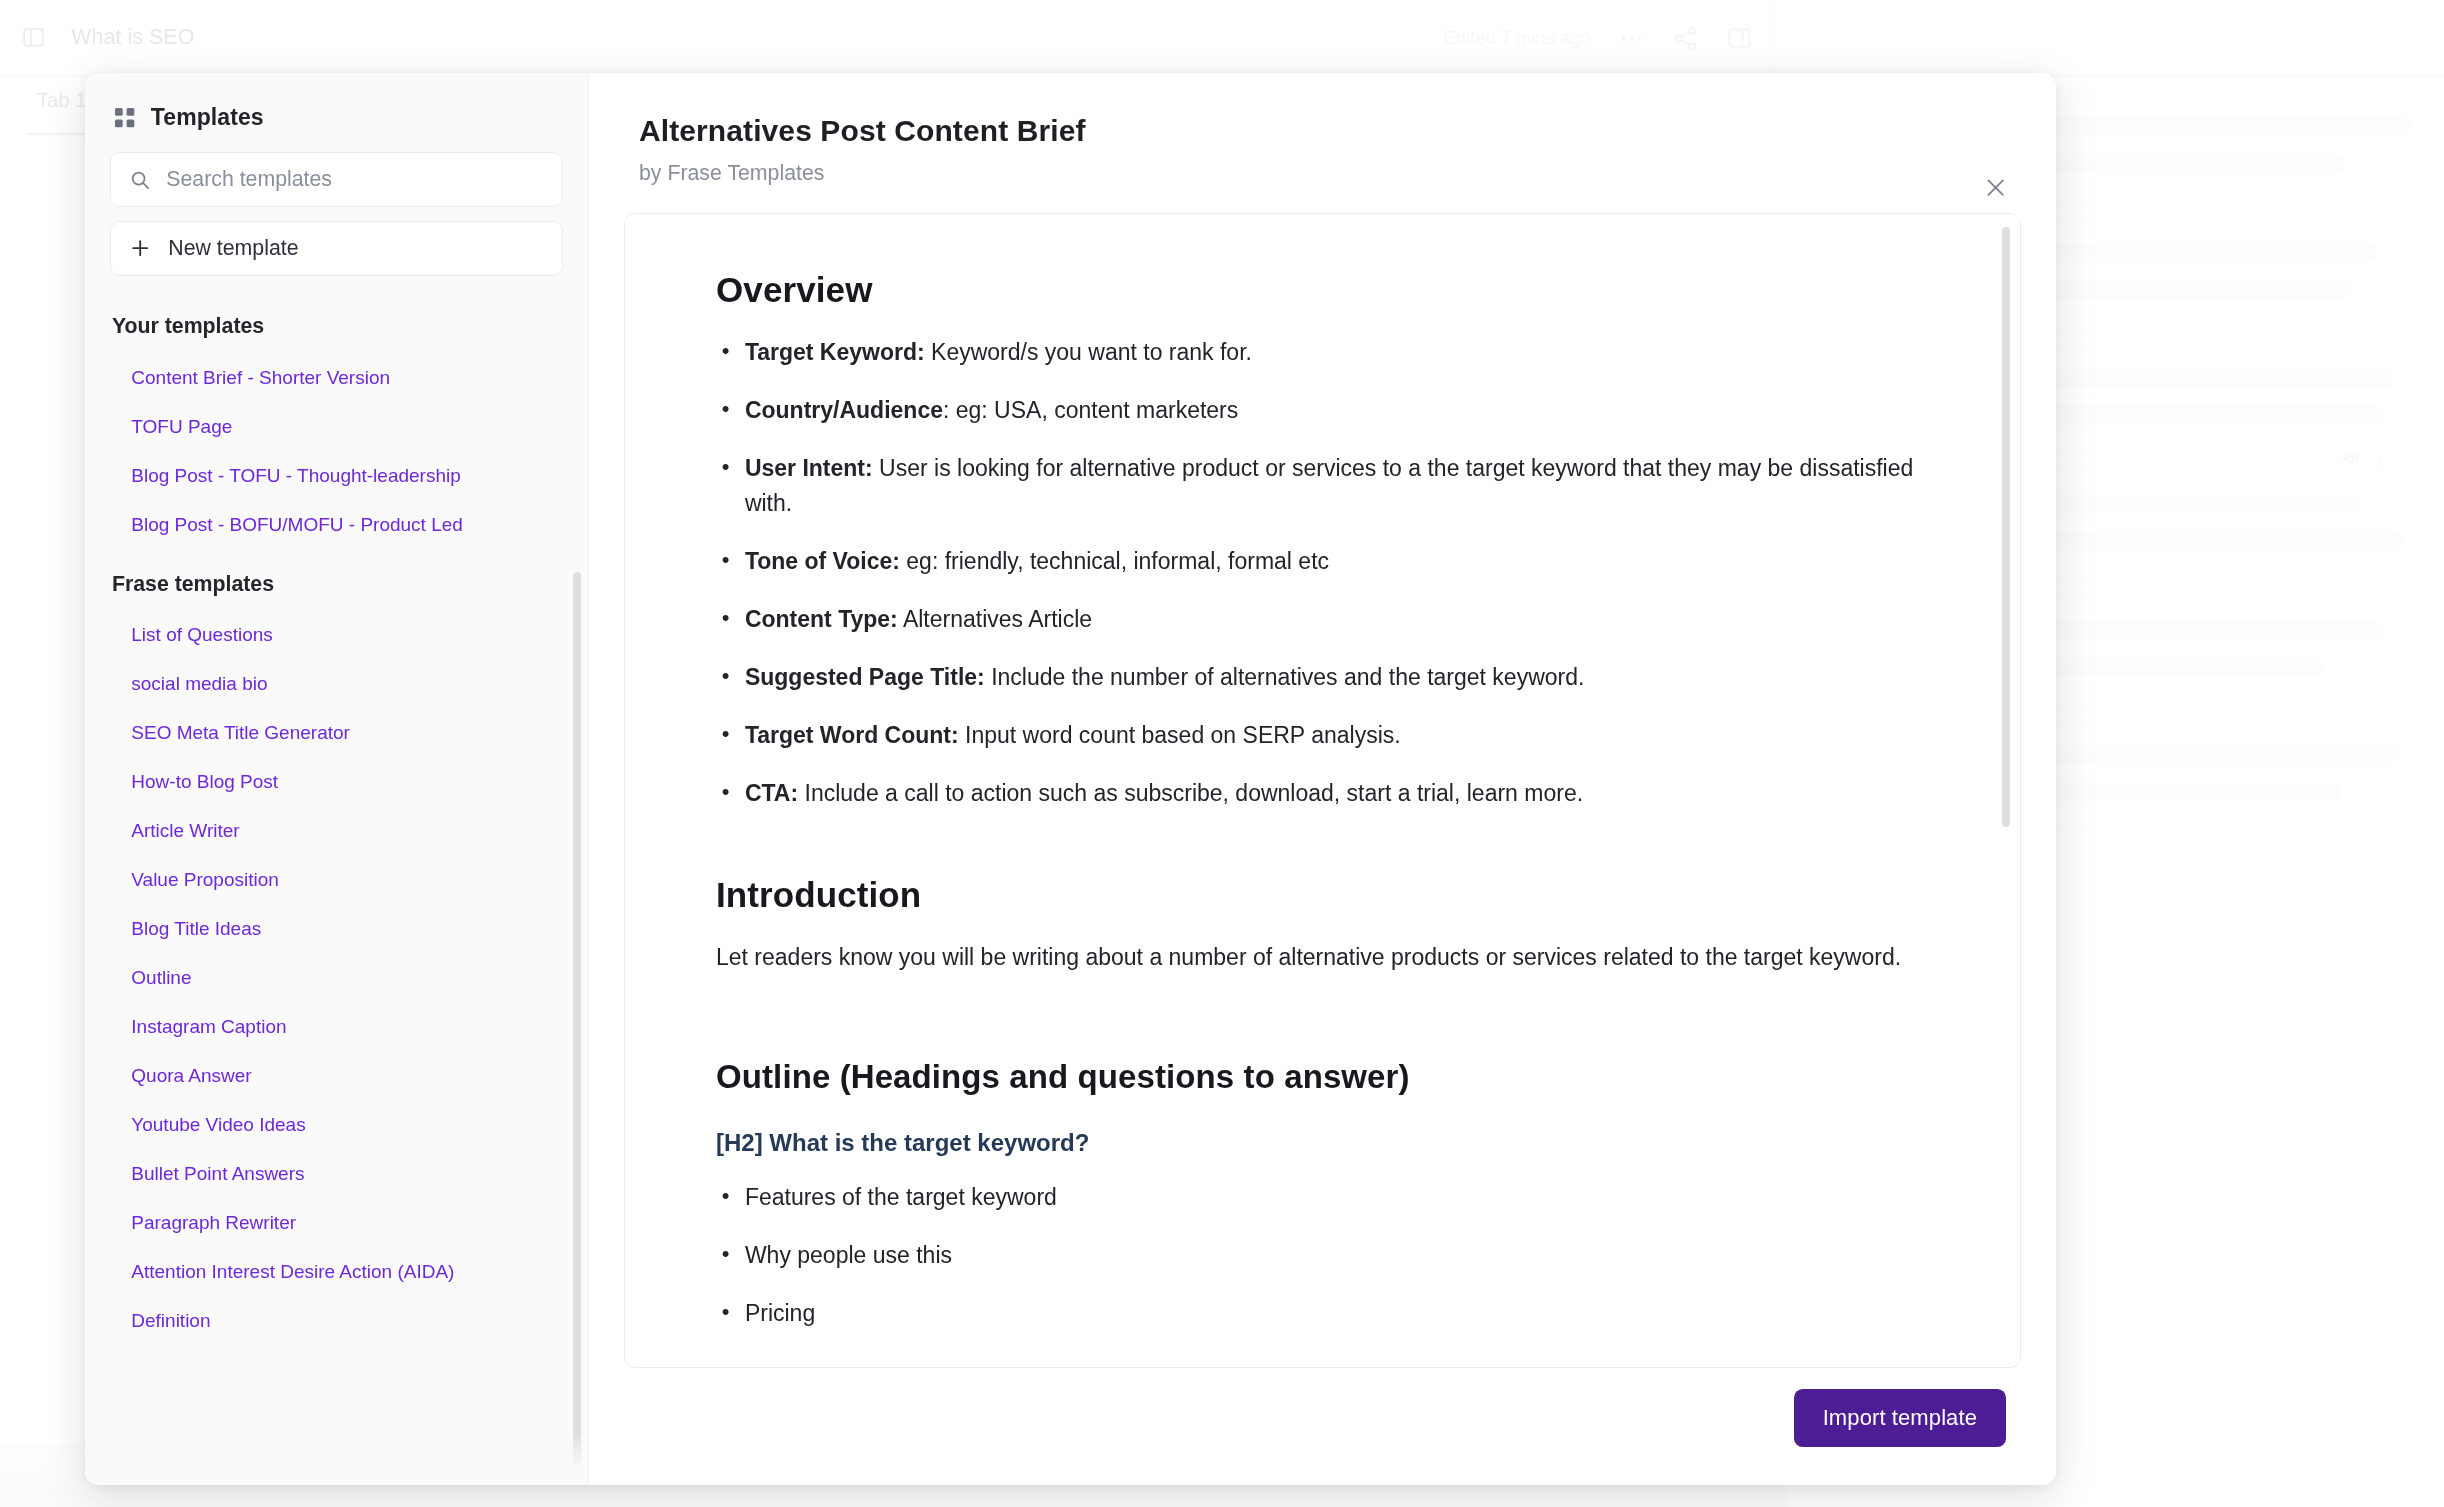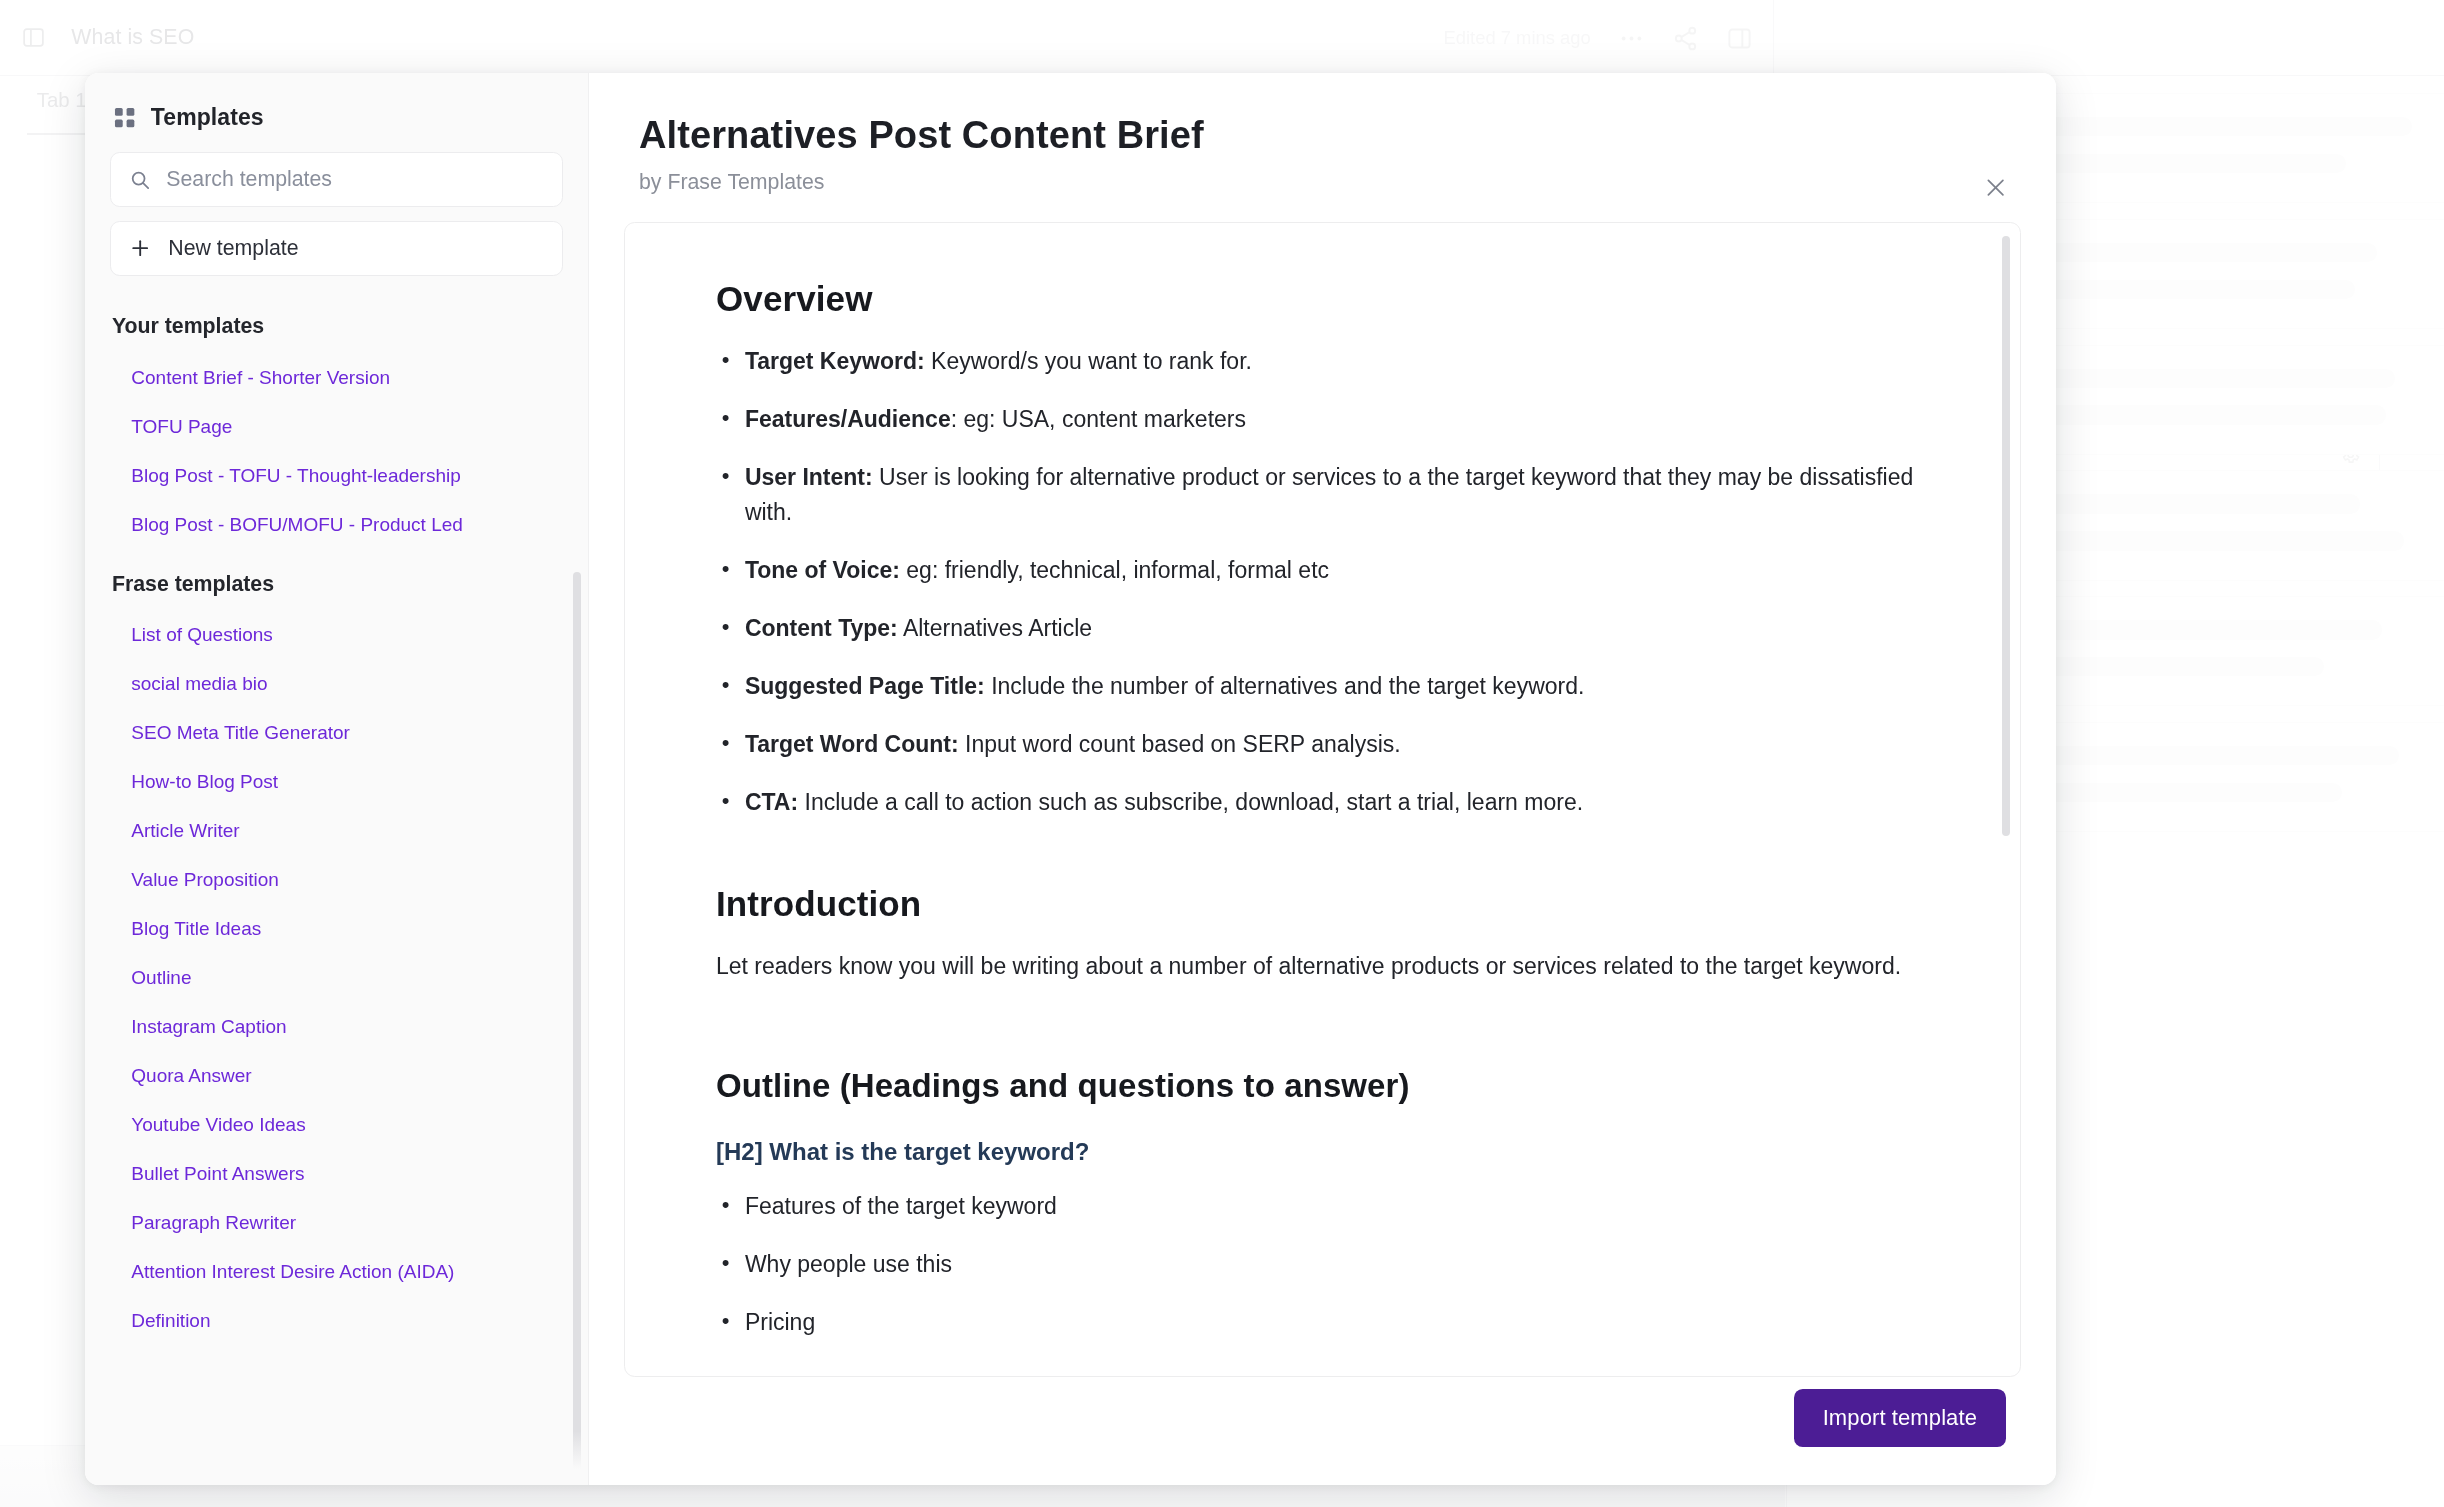--- a/index.html
+++ b/index.html
@@ -159,21 +159,21 @@
   }
   .sidebar-fade {
     position: absolute; left: 0; right: 0; bottom: 0; height: 54px;
     background: linear-gradient(rgba(250,250,250,0), #fafafa 70%);
     pointer-events: none;
   }
 
   
   .modal-main { flex: 1; position: relative; display: flex; flex-direction: column; background: #fff; }
   .main-head { padding: 41px 50px 0 50px; position: relative; }
-  .main-title { font-size: 38px; font-weight: 700; color: #1d1f25; letter-spacing: 0.1px; }
+  .main-title { font-size: 30px; font-weight: 700; color: #1d1f25; letter-spacing: 0.1px; }
   .main-subtitle { margin-top: 12.6px; font-size: 21.3px; color: #8b8f99; }
   .close-btn {
     position: absolute; right: 39px; top: 93px; width: 43px; height: 43px;
     display: flex; align-items: center; justify-content: center;
     background: none; border: none; cursor: pointer;
   }
   .close-icon { width: 21.3px; height: 21.3px; }
 
   .preview-wrap { flex: 1; padding: 27px 35px 0 35px; min-height: 0; position: relative; }
   .preview-card {
@@ -397,21 +397,21 @@
     </button>
 
     <div class="preview-wrap">
       <div class="preview-card">
         <div class="preview-scrollbar"></div>
         <div class="preview-body">
 
           <h1 class="doc-h1">Overview</h1>
           <ul class="doc-ul">
             <li class="doc-li"><b>Target Keyword:</b><span> Keyword/s you want to rank for.</span></li>
-            <li class="doc-li"><b>Features/Audience</b><span>: eg: USA, content marketers</span></li>
+            <li class="doc-li"><b>Country/Audience</b><span>: eg: USA, content marketers</span></li>
             <li class="doc-li"><b>User Intent:</b><span> User is looking for alternative product or services to a the target keyword that they may be dissatisfied with.</span></li>
             <li class="doc-li"><b>Tone of Voice:</b><span> eg: friendly, technical, informal, formal etc</span></li>
             <li class="doc-li"><b>Content Type:</b><span> Alternatives Article</span></li>
             <li class="doc-li"><b>Suggested Page Title:</b><span> Include the number of alternatives and the target keyword.</span></li>
             <li class="doc-li"><b>Target Word Count:</b><span> Input word count based on SERP analysis.</span></li>
             <li class="doc-li"><b>CTA:</b><span> Include a call to action such as subscribe, download, start a trial, learn more.</span></li>
           </ul>
 
           <h1 class="doc-h1" style="margin-top:64px">Introduction</h1>
           <p class="doc-p">Let readers know you will be writing about a number of alternative products or services related to the target keyword.</p>

